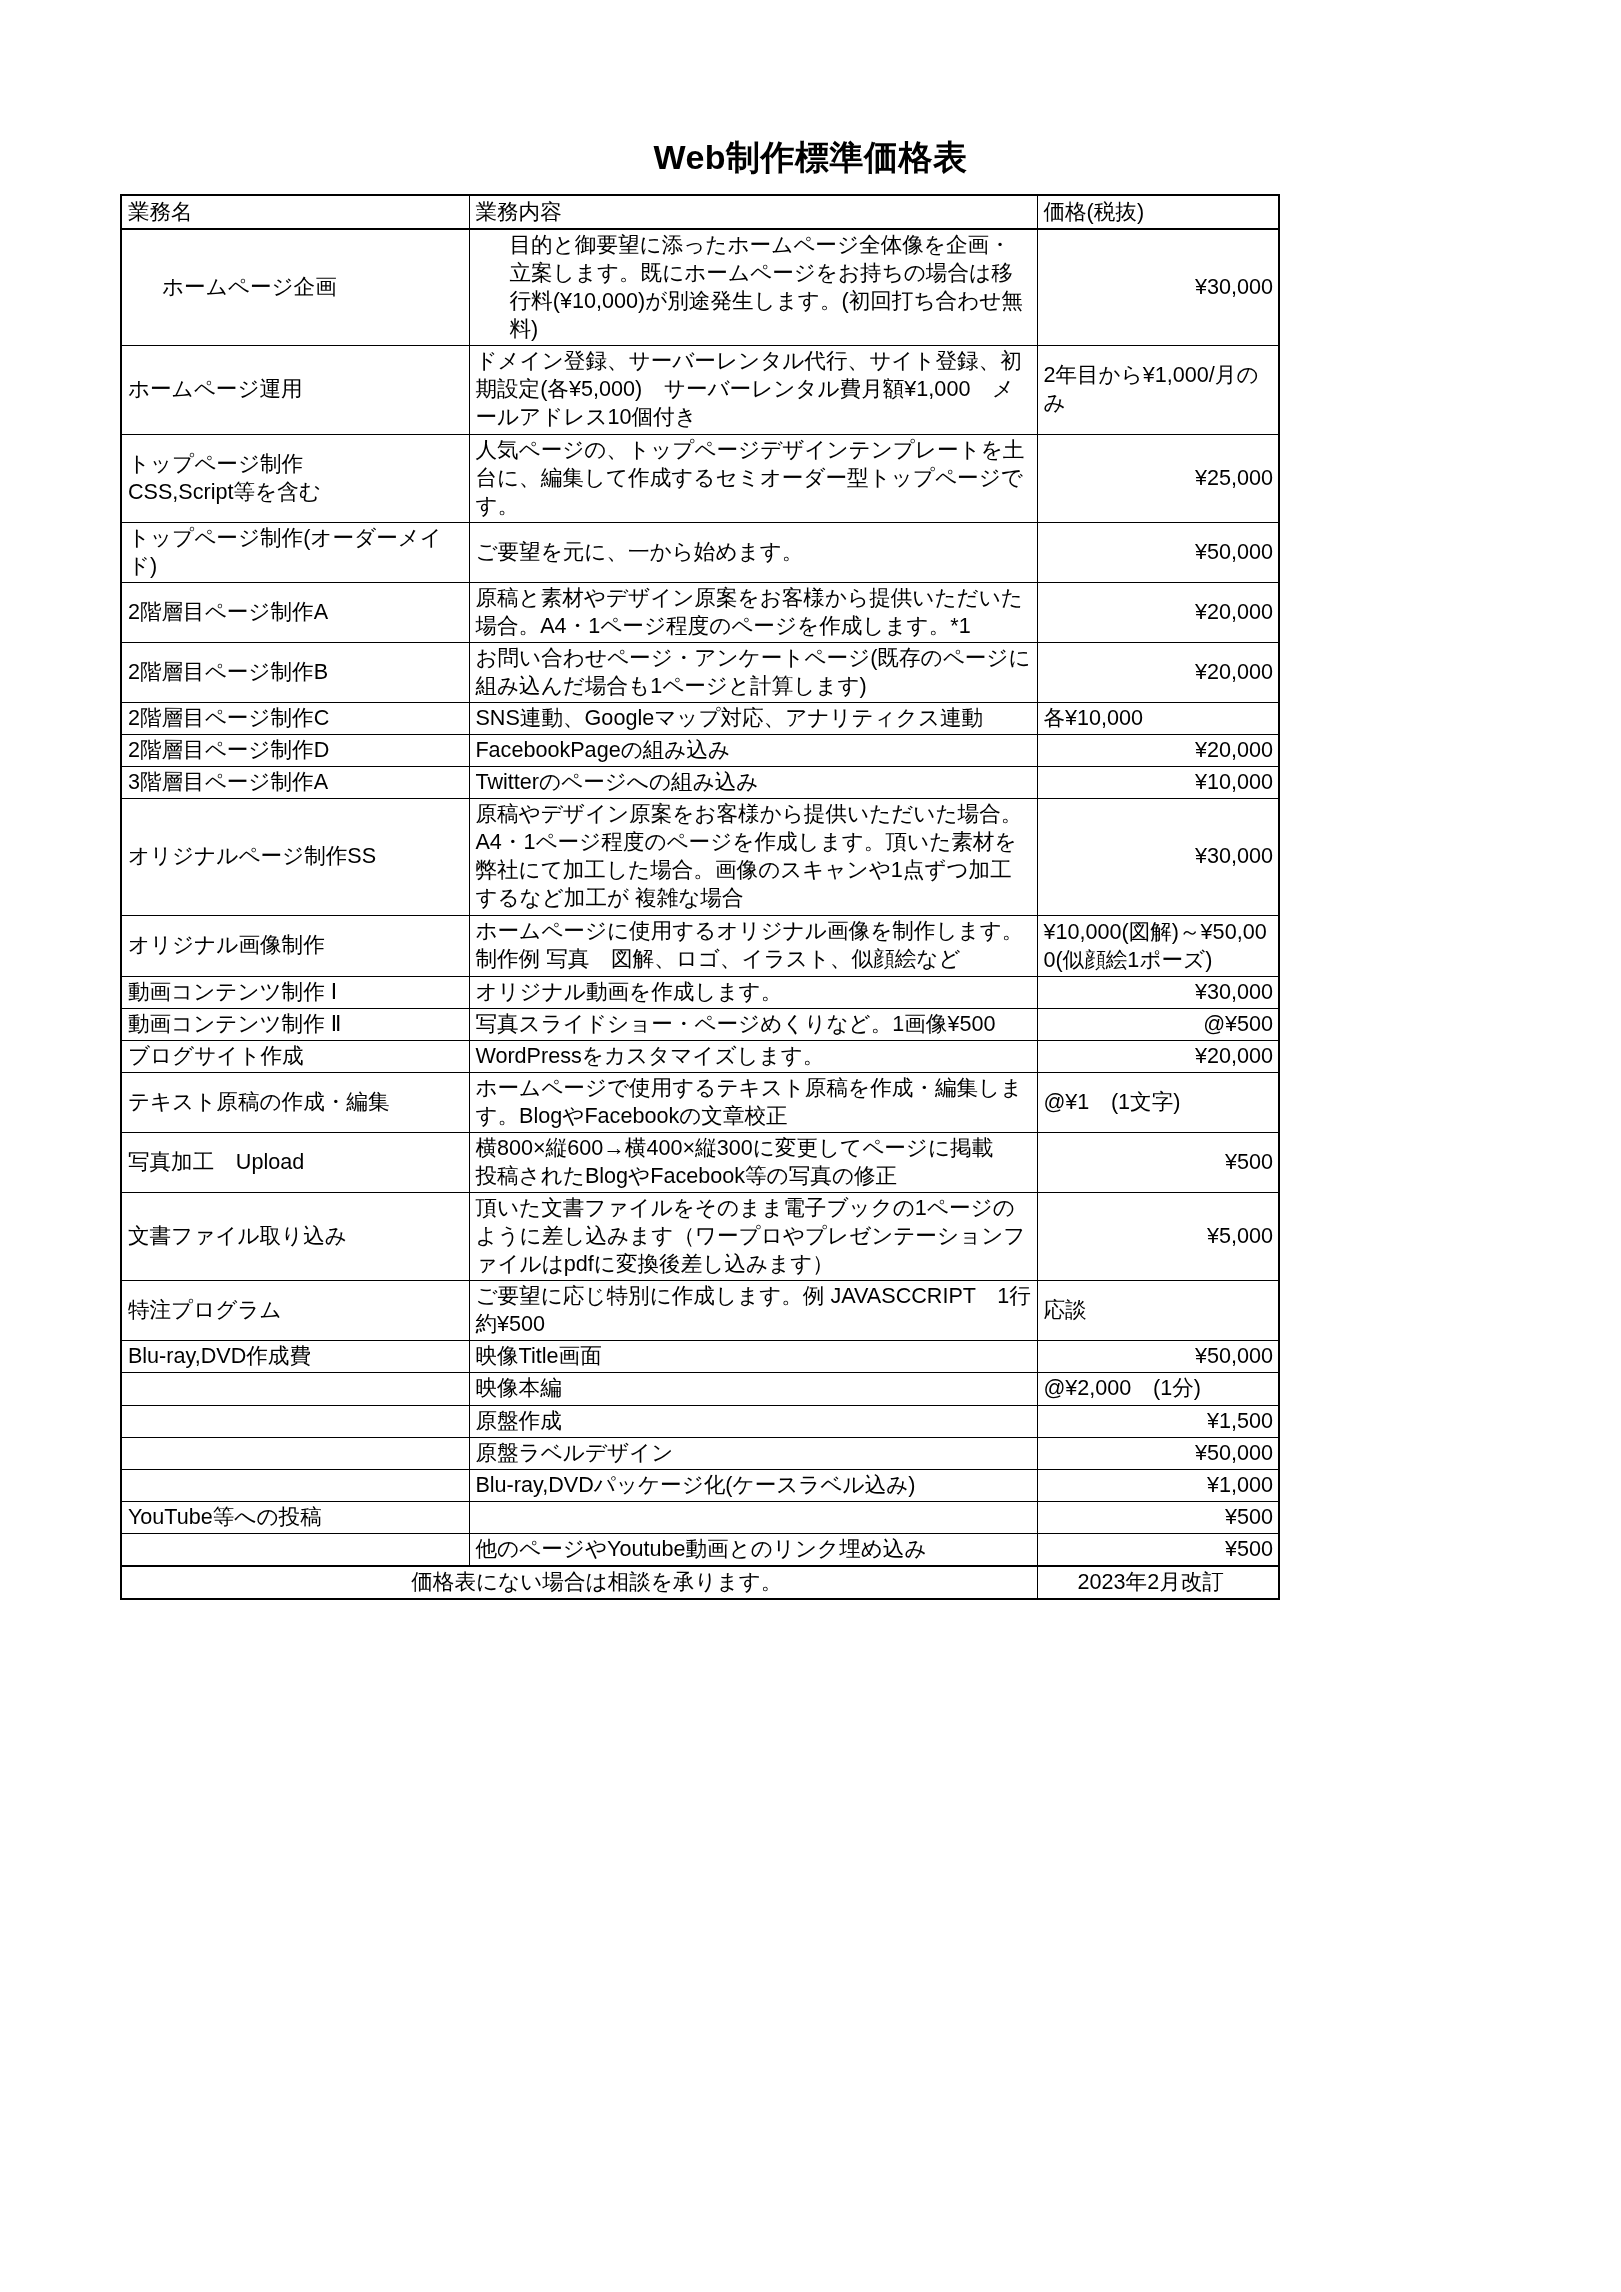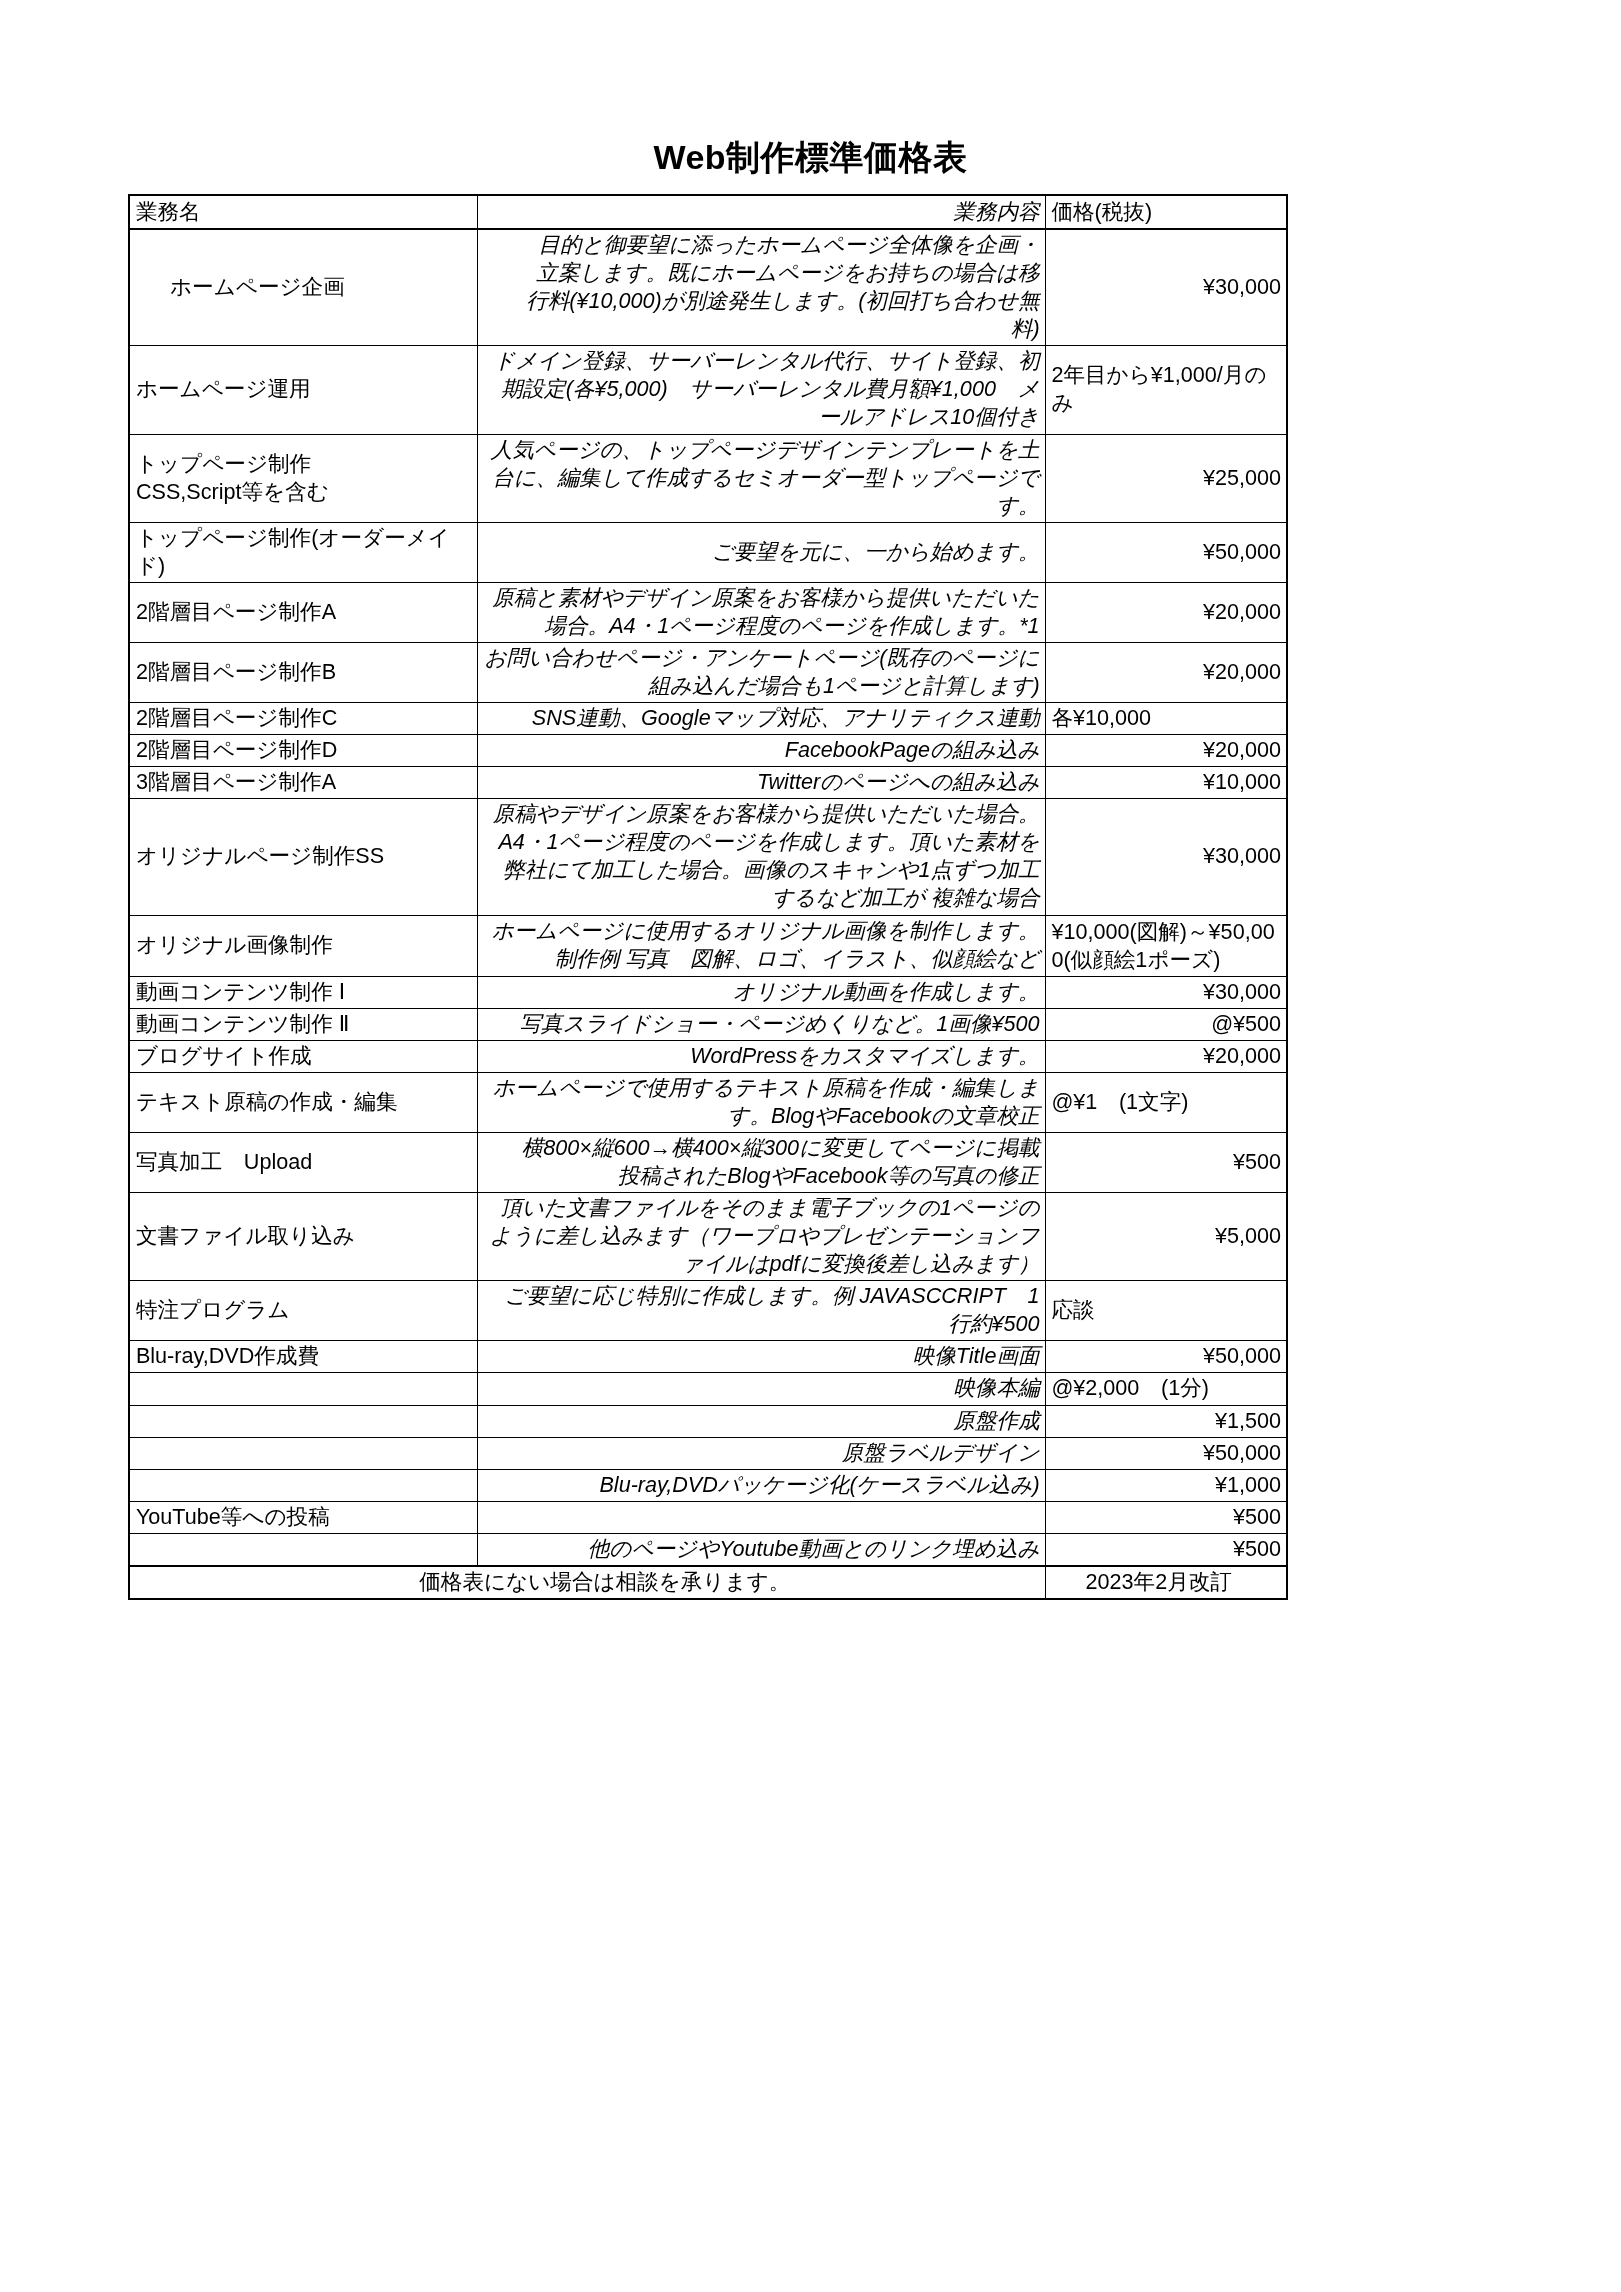--- a/index.html
+++ b/index.html
@@ -31,21 +31,21 @@
     padding: 0;
     position: absolute;
     top: 140px;
     left: 0;
     right: 0;
     line-height: 1.0;
   }
   .price-table {
     position: absolute;
     top: 194px;
-    left: 128px;
+    left: 120px;
     width: 1159px;
     border-collapse: collapse;
     table-layout: fixed;
     font-size: 21.6px;
     line-height: 1.30;
   }
   .price-table col.c-name   { width: 348px; }
   .price-table col.c-desc   { width: 568px; }
   .price-table col.c-price  { width: 242px; }
 
@@ -75,24 +75,23 @@
     padding-left: 40px;
   }
   .price-table tr.thick-bot td {
     border-bottom: 2.9px solid #000000;
   }
   .cell-name {
     text-align: left;
     vertical-align: middle;
   }
   .cell-desc {
-    text-align: right;
+    text-align: left;
     vertical-align: top;
     padding-top: 2px;
-    font-style: italic;
   }
   .cell-price {
     text-align: right;
     vertical-align: middle;
     margin-left: 48px;
   }
   .cell-price.left {
     text-align: left;
     vertical-align: middle;
   }

